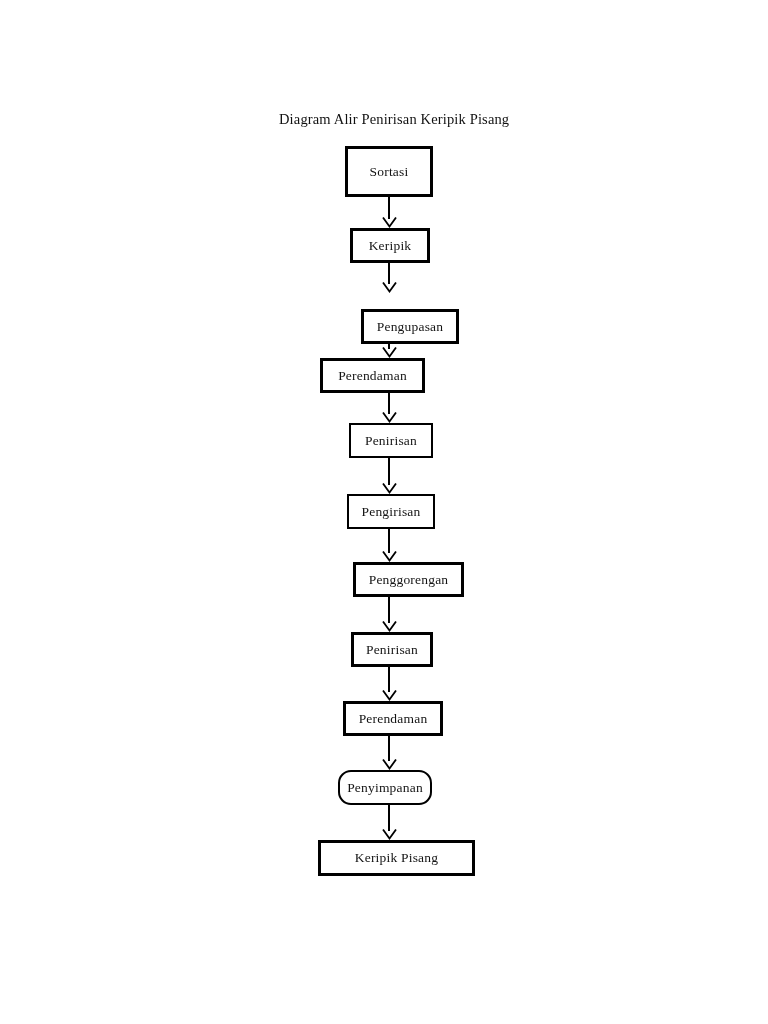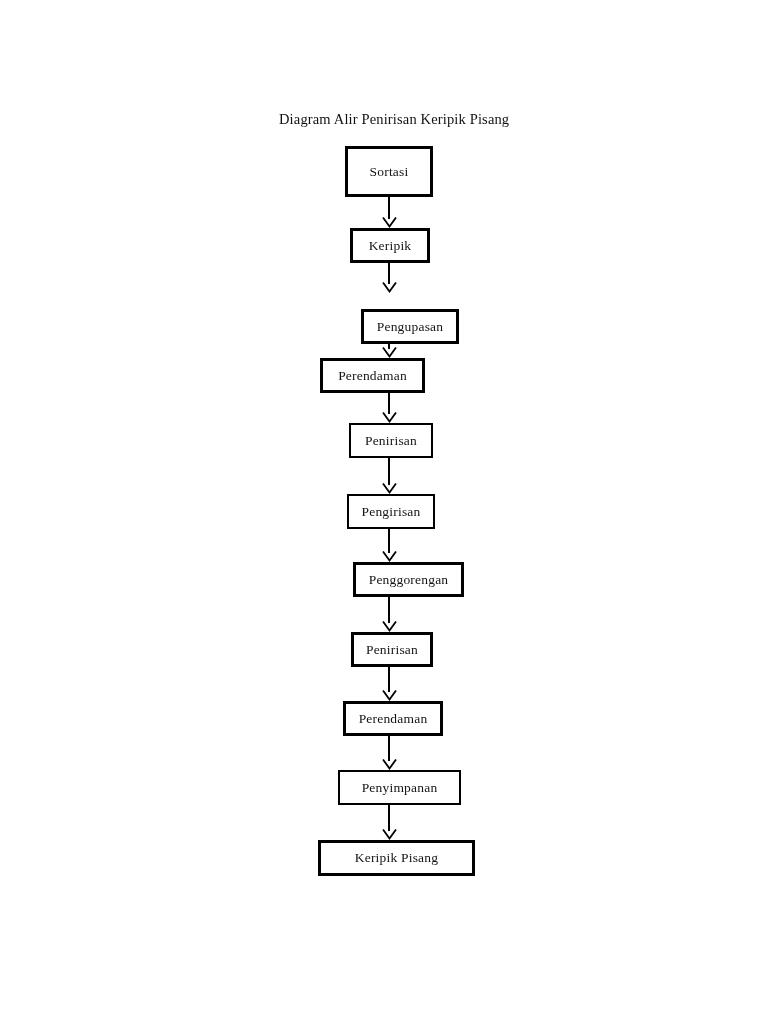--- a/index.html
+++ b/index.html
@@ -199,21 +199,21 @@
       </div>
       <div class="node thick" style="left: 353px; top: 419px; width: 111px; height: 35px;">
         <span class="node-label">Penggorengan</span>
       </div>
       <div class="node thick" style="left: 351px; top: 489px; width: 82px; height: 35px;">
         <span class="node-label">Penirisan</span>
       </div>
       <div class="node thick" style="left: 343px; top: 558px; width: 100px; height: 35px;">
         <span class="node-label">Perendaman</span>
       </div>
-      <div class="node" style="left: 338px; top: 627px; width: 123px; height: 35px;">
+      <div class="node" style="left: 338px; top: 627px; width: 94px; height: 35px; border-radius: 13px;">
         <span class="node-label">Penyimpanan</span>
       </div>
       <div class="node thick" style="left: 318px; top: 697px; width: 157px; height: 36px;">
         <span class="node-label">Keripik Pisang</span>
       </div>
     </div>
 
 </div>
 
 </body></html>

